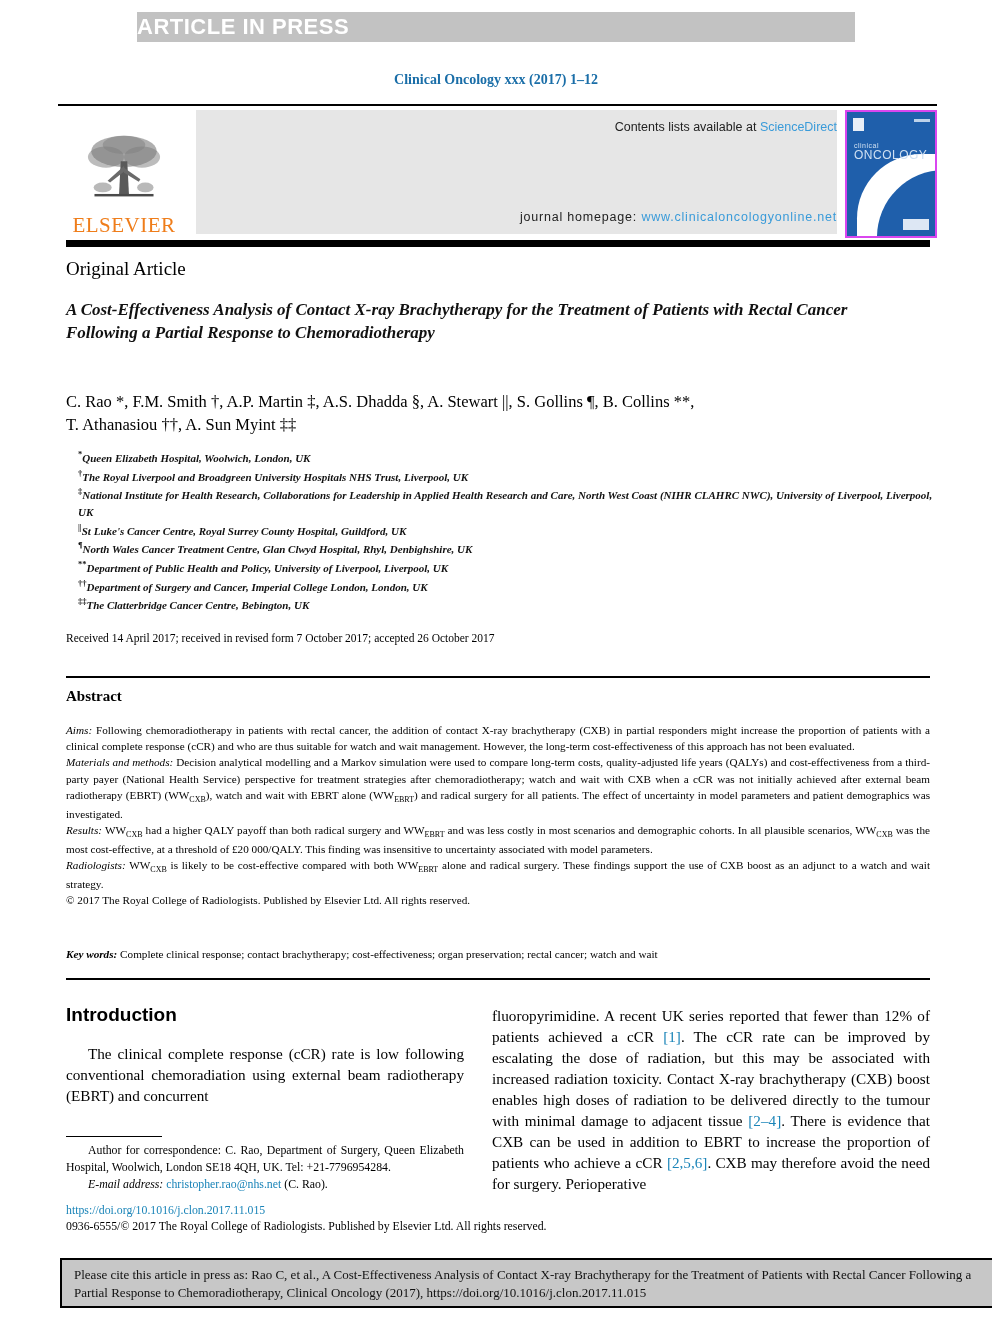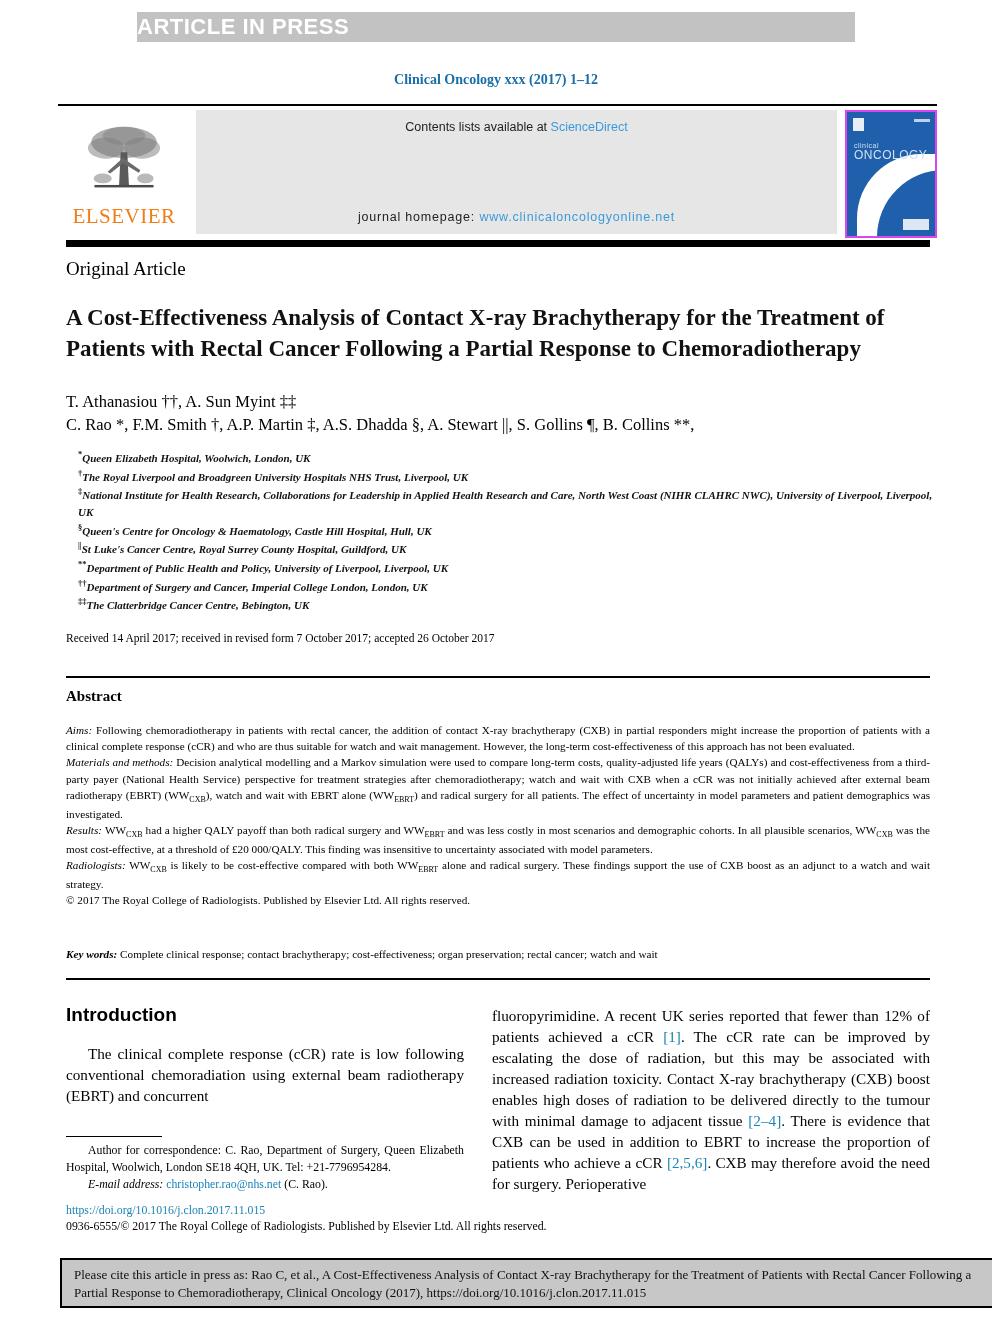--- a/index.html
+++ b/index.html
@@ -62,41 +62,41 @@
     align-items: stretch;
     height: 130px;
     padding-top: 2px;
   }
   .elsevier-block {
     width: 132px;
     flex: 0 0 132px;
     display: flex;
     flex-direction: column;
     align-items: center;
-    justify-content: center;
+    justify-content: flex-end;
     padding-top: 4px;
   }
   .elsevier-tree {
     width: 84px;
     height: 82px;
   }
   .elsevier-word {
     font-family: "Liberation Serif", serif;
     font-size: 21px;
     letter-spacing: 0.5px;
     color: #ef7d1a;
     margin-top: 1px;
   }
   .contents-band {
     flex: 1 1 auto;
     background: #e6e6e6;
     margin: 2px 8px 4px 6px;
     display: flex;
     flex-direction: column;
-    align-items: center;
+    align-items: flex-end;
     justify-content: space-between;
     padding: 10px 0 10px 0;
   }
   .contents-line {
     font-family: "Liberation Sans", sans-serif;
     font-size: 12.5px;
     color: #222;
   }
   .contents-line .sd {
     color: #3a9bd9;
@@ -197,24 +197,25 @@
     top: 258px;
     left: 66px;
     font-size: 19px;
     font-family: "Liberation Serif", serif;
   }
   .paper-title {
     position: absolute;
     top: 288px;
     left: 66px;
     width: 830px;
-    font-size: 23px;
+    font-size: 17px;
     line-height: 1.33;
     font-family: "Liberation Serif", serif;
     color: #111;
+    font-style: italic;
   }
   .authors {
     position: absolute;
     top: 390px;
     left: 66px;
     width: 860px;
     font-size: 16.5px;
     line-height: 1.42;
     font-family: "Liberation Serif", serif;
   }
@@ -409,30 +410,30 @@
   </div>
 </div>
 
 <div class="thick-rule"></div>
 
 <div class="orig-article">Original Article</div>
 
 <h1 class="paper-title">A Cost-Effectiveness Analysis of Contact X-ray Brachytherapy for the Treatment of Patients with Rectal Cancer Following a Partial Response to Chemoradiotherapy</h1>
 
 <div class="authors">
+  <div>C. Rao *, F.M. Smith †, A.P. Martin ‡, A.S. Dhadda §, A. Stewart ||, S. Gollins ¶, B. Collins **,</div>
   <div>T. Athanasiou ††, A. Sun Myint ‡‡</div>
-  <div>C. Rao *, F.M. Smith †, A.P. Martin ‡, A.S. Dhadda §, A. Stewart ||, S. Gollins ¶, B. Collins **,</div>
 </div>
 
 <div class="affils">
   <div><span class="sup">*</span><span>Queen Elizabeth Hospital, Woolwich, London, UK</span></div>
   <div><span class="sup">†</span><span>The Royal Liverpool and Broadgreen University Hospitals NHS Trust, Liverpool, UK</span></div>
   <div><span class="sup">‡</span><span>National Institute for Health Research, Collaborations for Leadership in Applied Health Research and Care, North West Coast (NIHR CLAHRC NWC), University of Liverpool, Liverpool, UK</span></div>
-  <div><span class="sup">§</span><span>Queen's Centre for Oncology &amp; Haematology, Castle Hill Hospital, Hull, UK</span></div>
   <div><span class="sup">||</span><span>St Luke's Cancer Centre, Royal Surrey County Hospital, Guildford, UK</span></div>
+  <div><span class="sup">¶</span><span>North Wales Cancer Treatment Centre, Glan Clwyd Hospital, Rhyl, Denbighshire, UK</span></div>
   <div><span class="sup">**</span><span>Department of Public Health and Policy, University of Liverpool, Liverpool, UK</span></div>
   <div><span class="sup">††</span><span>Department of Surgery and Cancer, Imperial College London, London, UK</span></div>
   <div><span class="sup">‡‡</span><span>The Clatterbridge Cancer Centre, Bebington, UK</span></div>
 </div>
 
 <div class="received">Received 14 April 2017; received in revised form 7 October 2017; accepted 26 October 2017</div>
 
 <div class="abs-rule-top"></div>
 <div class="abs-title">Abstract</div>
 

